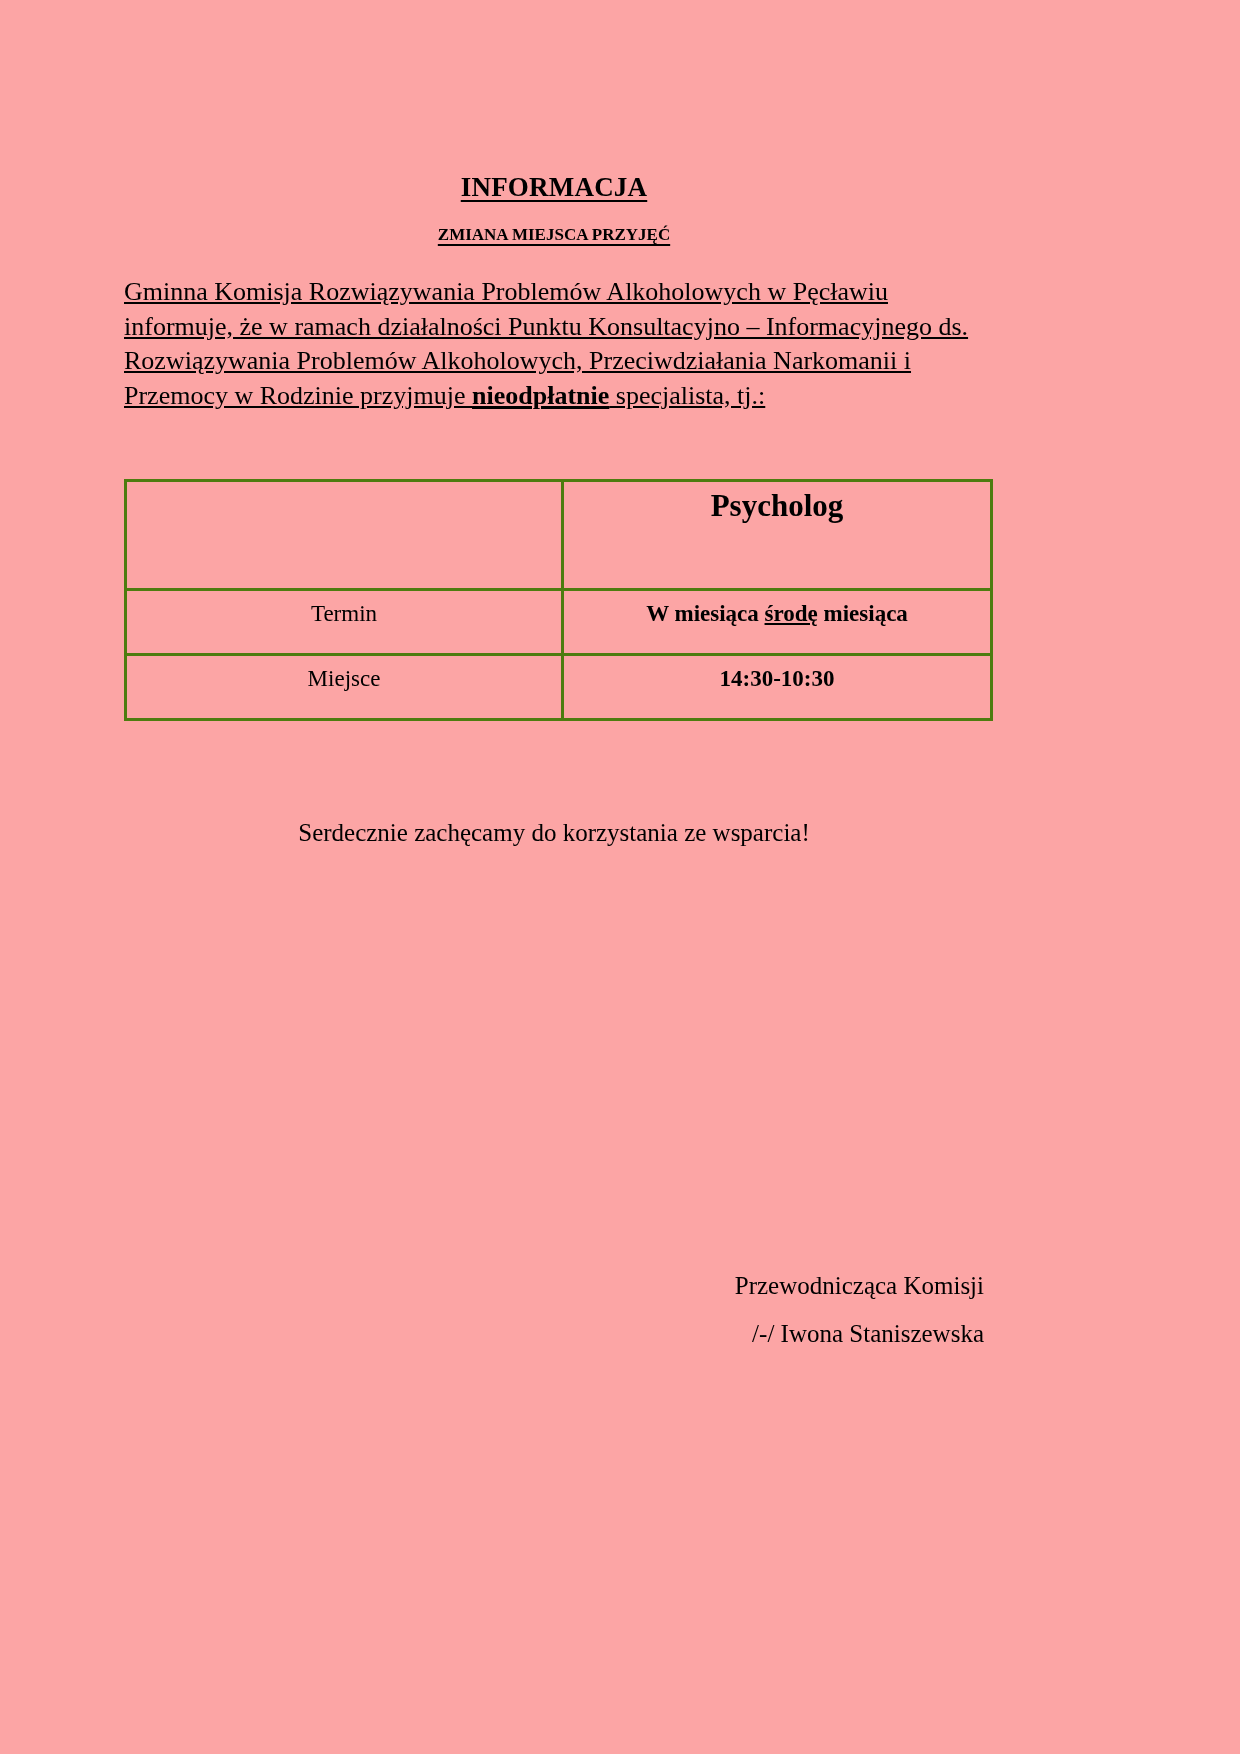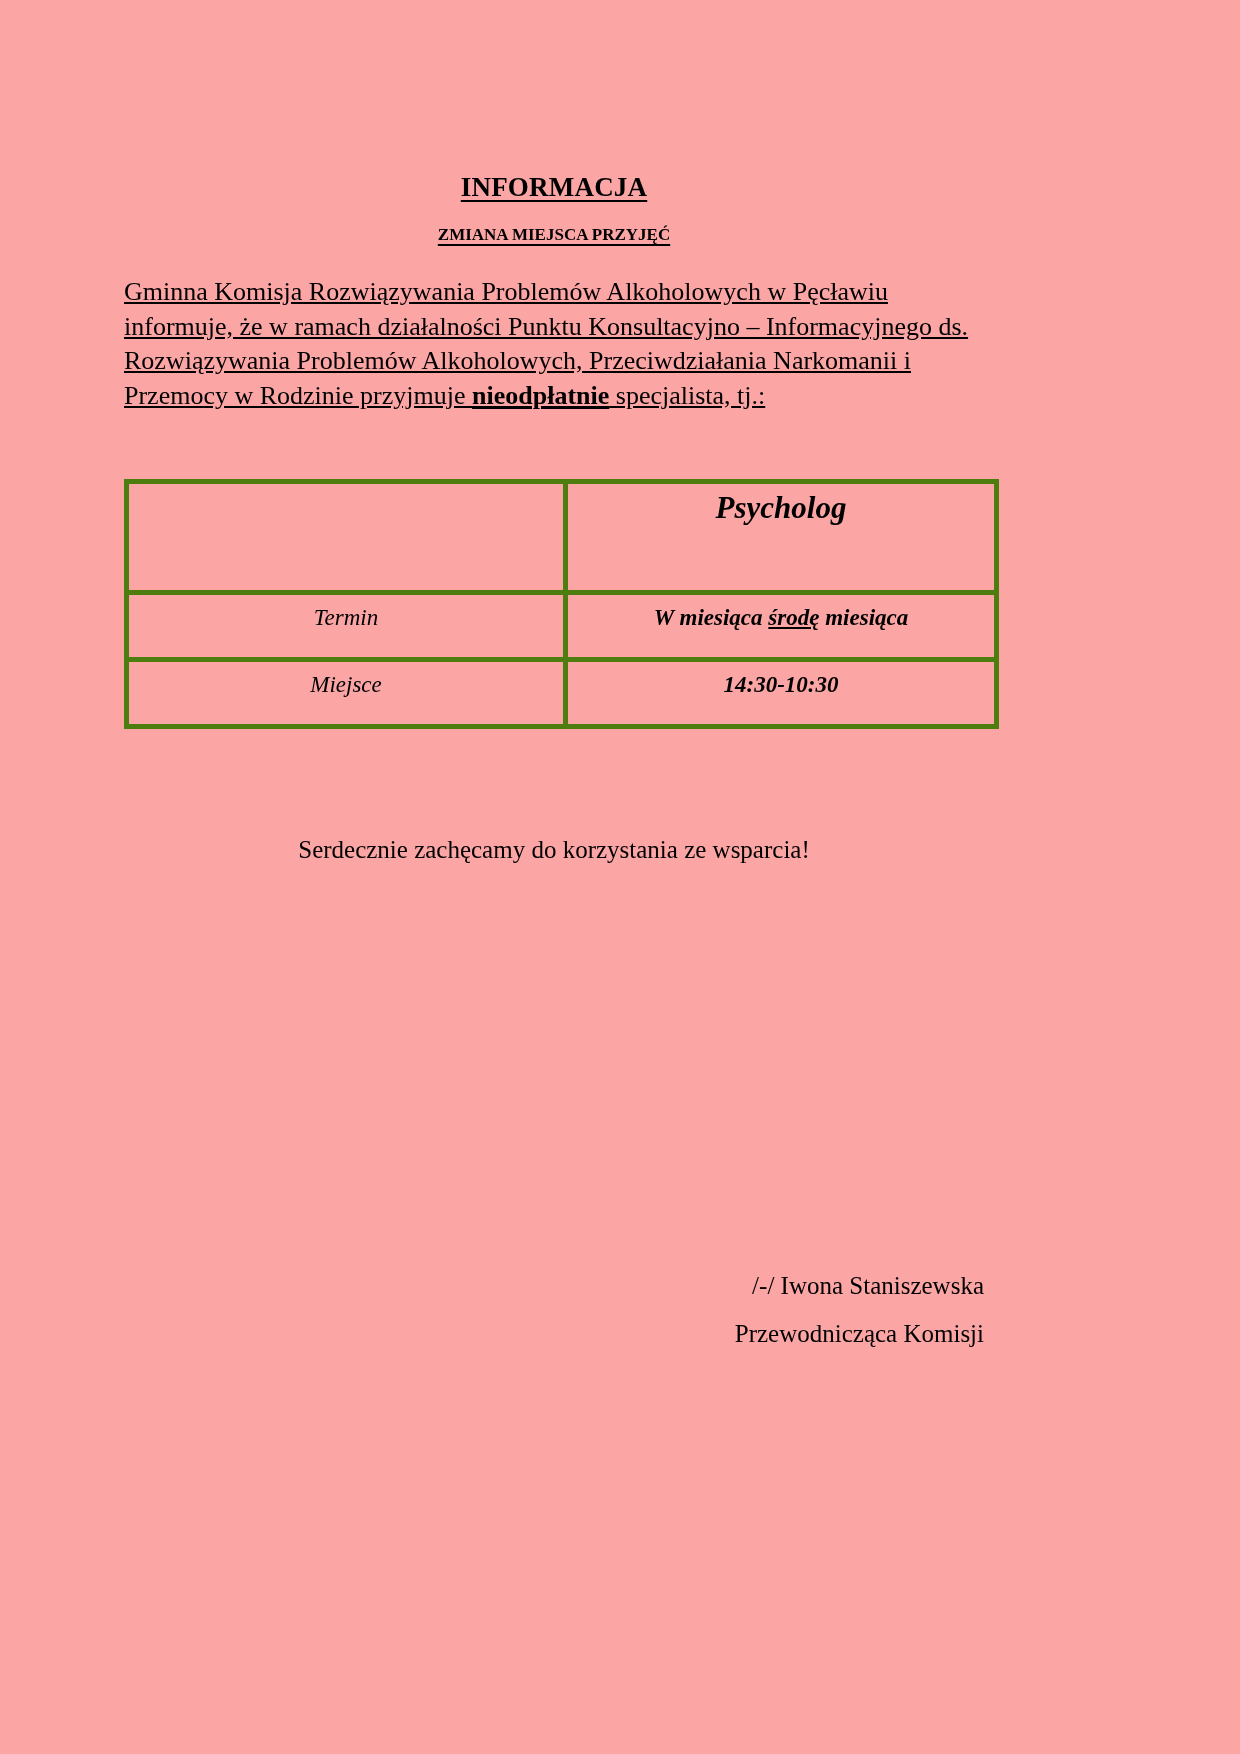--- a/index.html
+++ b/index.html
@@ -66,24 +66,23 @@
   }
 
   
   .info-table {
     margin-top: 66px;
     border-collapse: collapse;
     width: 860px;
     table-layout: fixed;
   }
   .info-table td {
-    border: 5px solid #4d7c0f;
+    border: 3px solid #4d7c0f;
     padding: 0;
     vertical-align: middle;
-    font-style: italic;
   }
   .col-label { width: 434px; }
   .col-value { width: 426px; }
 
   .cell-pad {
     padding: 10px 8px;
     text-align: center;
   }
 
   .row-head .cell-pad { height: 86px; }
@@ -124,21 +123,21 @@
   }
   .place-label-cell { vertical-align: top; }
   .place-label-cell .cell-pad {
     padding-top: 14px;
   }
 
   
   .encouragement {
     text-align: center;
     font-size: 25px;
-    margin: 17px;
+    margin: 8px;
     padding-top: 90px;
   }
 
   .signature {
     position: absolute;
     left: 124px;
     top: 1262px;
     width: 860px;
     text-align: right;
     font-size: 25px;
@@ -192,16 +191,16 @@
           </td>
         </tr>
 
       </tbody>
     </table>
 
     <p class="encouragement">Serdecznie zachęcamy do korzystania ze wsparcia!</p>
   </div>
 
   <div class="signature">
+    <div>Przewodnicząca Komisji</div>
     <div>/-/ Iwona Staniszewska</div>
-    <div>Przewodnicząca Komisji</div>
   </div>
 </div>
 
 </body></html>

